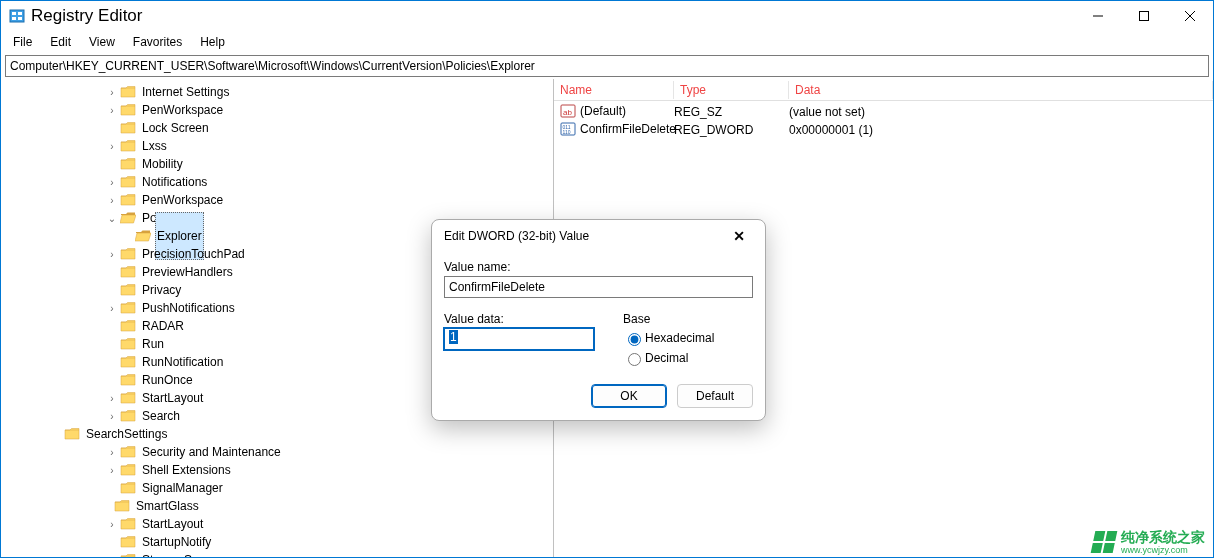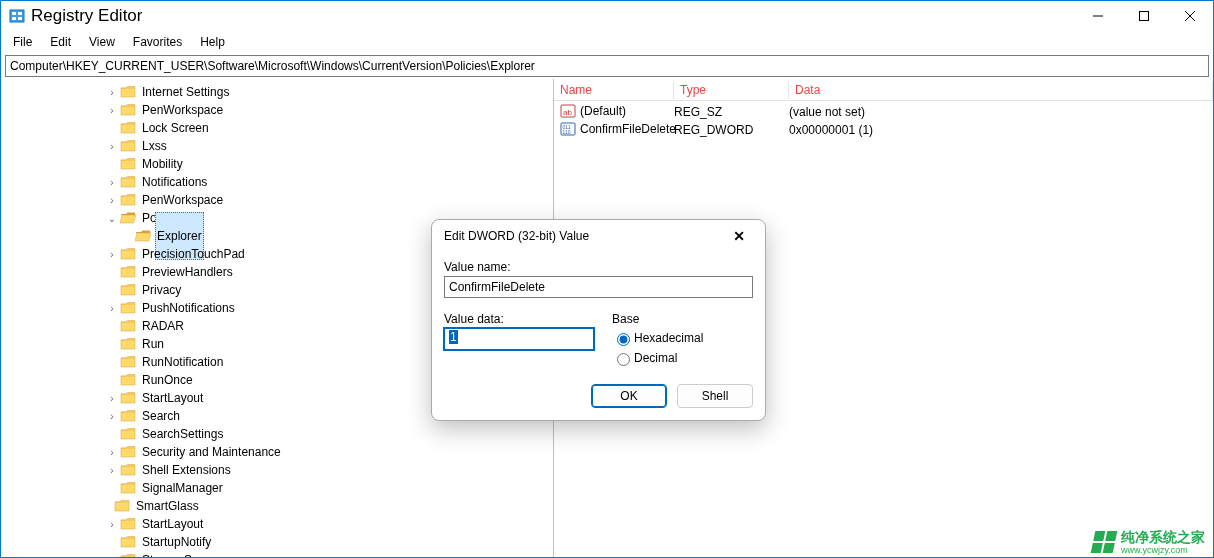--- a/index.html
+++ b/index.html
@@ -44,21 +44,21 @@
   
   .dialog { position:absolute; left:430px; top:218px; width:335px; background:#fff; border:1px solid #aaa; border-radius:8px; box-shadow:0 8px 24px rgba(0,0,0,.25); font-size:12px; z-index:10;}
   .dialog-title { height:32px; display:flex; align-items:center; padding:0 12px; font-size:12px;}
   .dialog-close { margin-left:auto; font-size:14px; font-weight:bold; color:#000; padding:4px 8px;}
   .dialog-body { padding:4px 12px 12px 12px; }
   .fld-label { margin-top:4px; margin-bottom:2px; }
   .txt { width:100%; border:1px solid #7a7a7a; height:22px; padding:1px 4px; font-size:12px; }
   .txt.focus { border:1px solid #0067c0; outline:1px solid #0067c0;}
   .row2 { display:flex; gap:18px; margin-top:10px;}
   .col-left { width:150px; }
-  .col-right { flex:1; }
+  .col-right { flex:1;margin-left:11px; }
   .radio-row { display:flex; align-items:center; margin-top:4px;}
   .radio-row input { accent-color:#0067c0; margin-right:4px; }
   .dialog-buttons { display:flex; gap:10px; justify-content:flex-end; margin-top:18px;}
   .btn { width:76px; height:24px; border:1px solid #ccc; border-radius:4px; background:#fdfdfd; display:flex; align-items:center; justify-content:center; font-size:12px;}
   .btn.primary { border:1px solid #0067c0; box-shadow:0 0 0 1px #0067c0 inset;}
   .sel-text { background:#0067c0; color:#fff; padding:0 1px;}
   
   .watermark { position:absolute; right:8px; bottom:2px; display:flex; align-items:center; gap:6px; opacity:.95; }
   .watermark .logo-sq { display:grid; grid-template-columns:10px 10px; grid-template-rows:10px 10px; gap:2px; transform:skewX(-12deg);}
   .watermark .logo-sq div{ background:#19a84a; }
@@ -297,21 +297,21 @@
           <div class="tree-row" style="padding-left: 105px;">
             <span class="chev">›</span>
             <span class="folder-icon">
               <svg width="16" height="14" viewBox="0 0 16 14">
                 <path d="M1 3 L6 3 L7.5 1.5 L15 1.5 L15 12 L1 12 Z" fill="#ffd96a" stroke="#d7a23e" stroke-width="0.5"></path>
                 <path d="M1 3 L15 3" stroke="#d7a23e" stroke-width="0.5"></path>
               </svg>
             </span>
             <span class="label">Search</span>
           </div>
-          <div class="tree-row" style="padding-left: 105px;">
+          <div class="tree-row" style="padding-left: 49px;">
             <span class="chev empty">›</span>
             <span class="folder-icon">
               <svg width="16" height="14" viewBox="0 0 16 14">
                 <path d="M1 3 L6 3 L7.5 1.5 L15 1.5 L15 12 L1 12 Z" fill="#ffd96a" stroke="#d7a23e" stroke-width="0.5"></path>
                 <path d="M1 3 L15 3" stroke="#d7a23e" stroke-width="0.5"></path>
               </svg>
             </span>
             <span class="label">SearchSettings</span>
           </div>
           <div class="tree-row" style="padding-left: 105px;">
@@ -440,21 +440,21 @@
               <span>Hexadecimal</span>
             </label>
           <label class="radio-row">
               <input type="radio" style="">
               <span>Decimal</span>
             </label>
         </div>
       </div>
       <div class="dialog-buttons">
         <div class="btn primary">OK</div>
-        <div class="btn">Shell</div>
+        <div class="btn">Default</div>
       </div>
     </div>
   </div>
 
   <div class="watermark">
     <div class="logo-sq">
         <div></div>
         <div></div>
         <div></div>
         <div></div>

